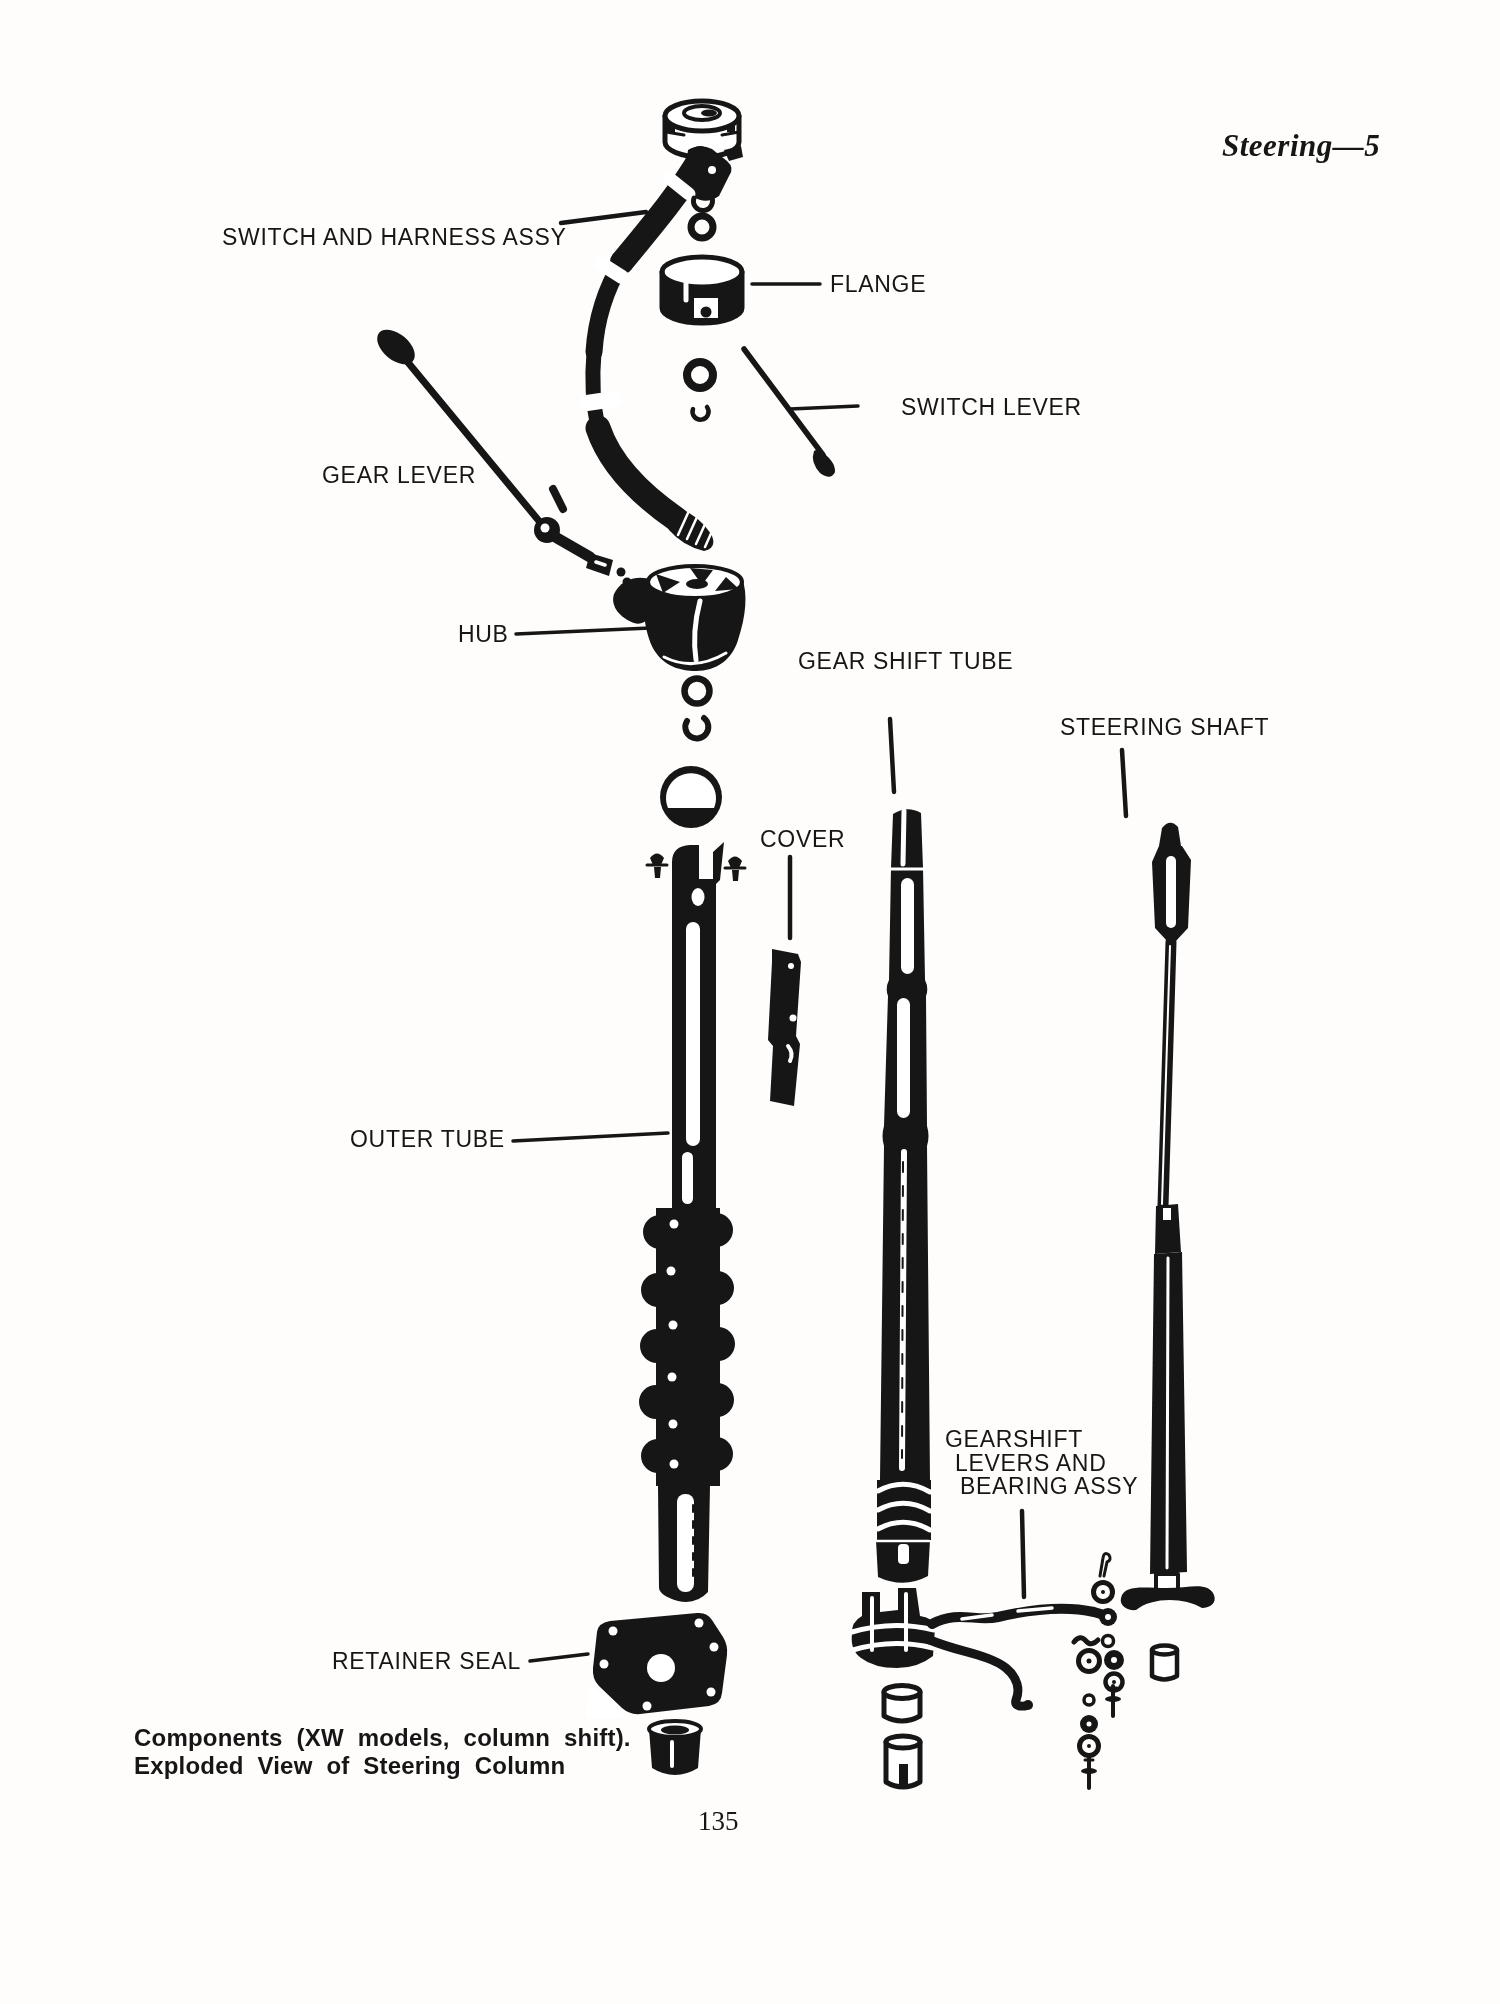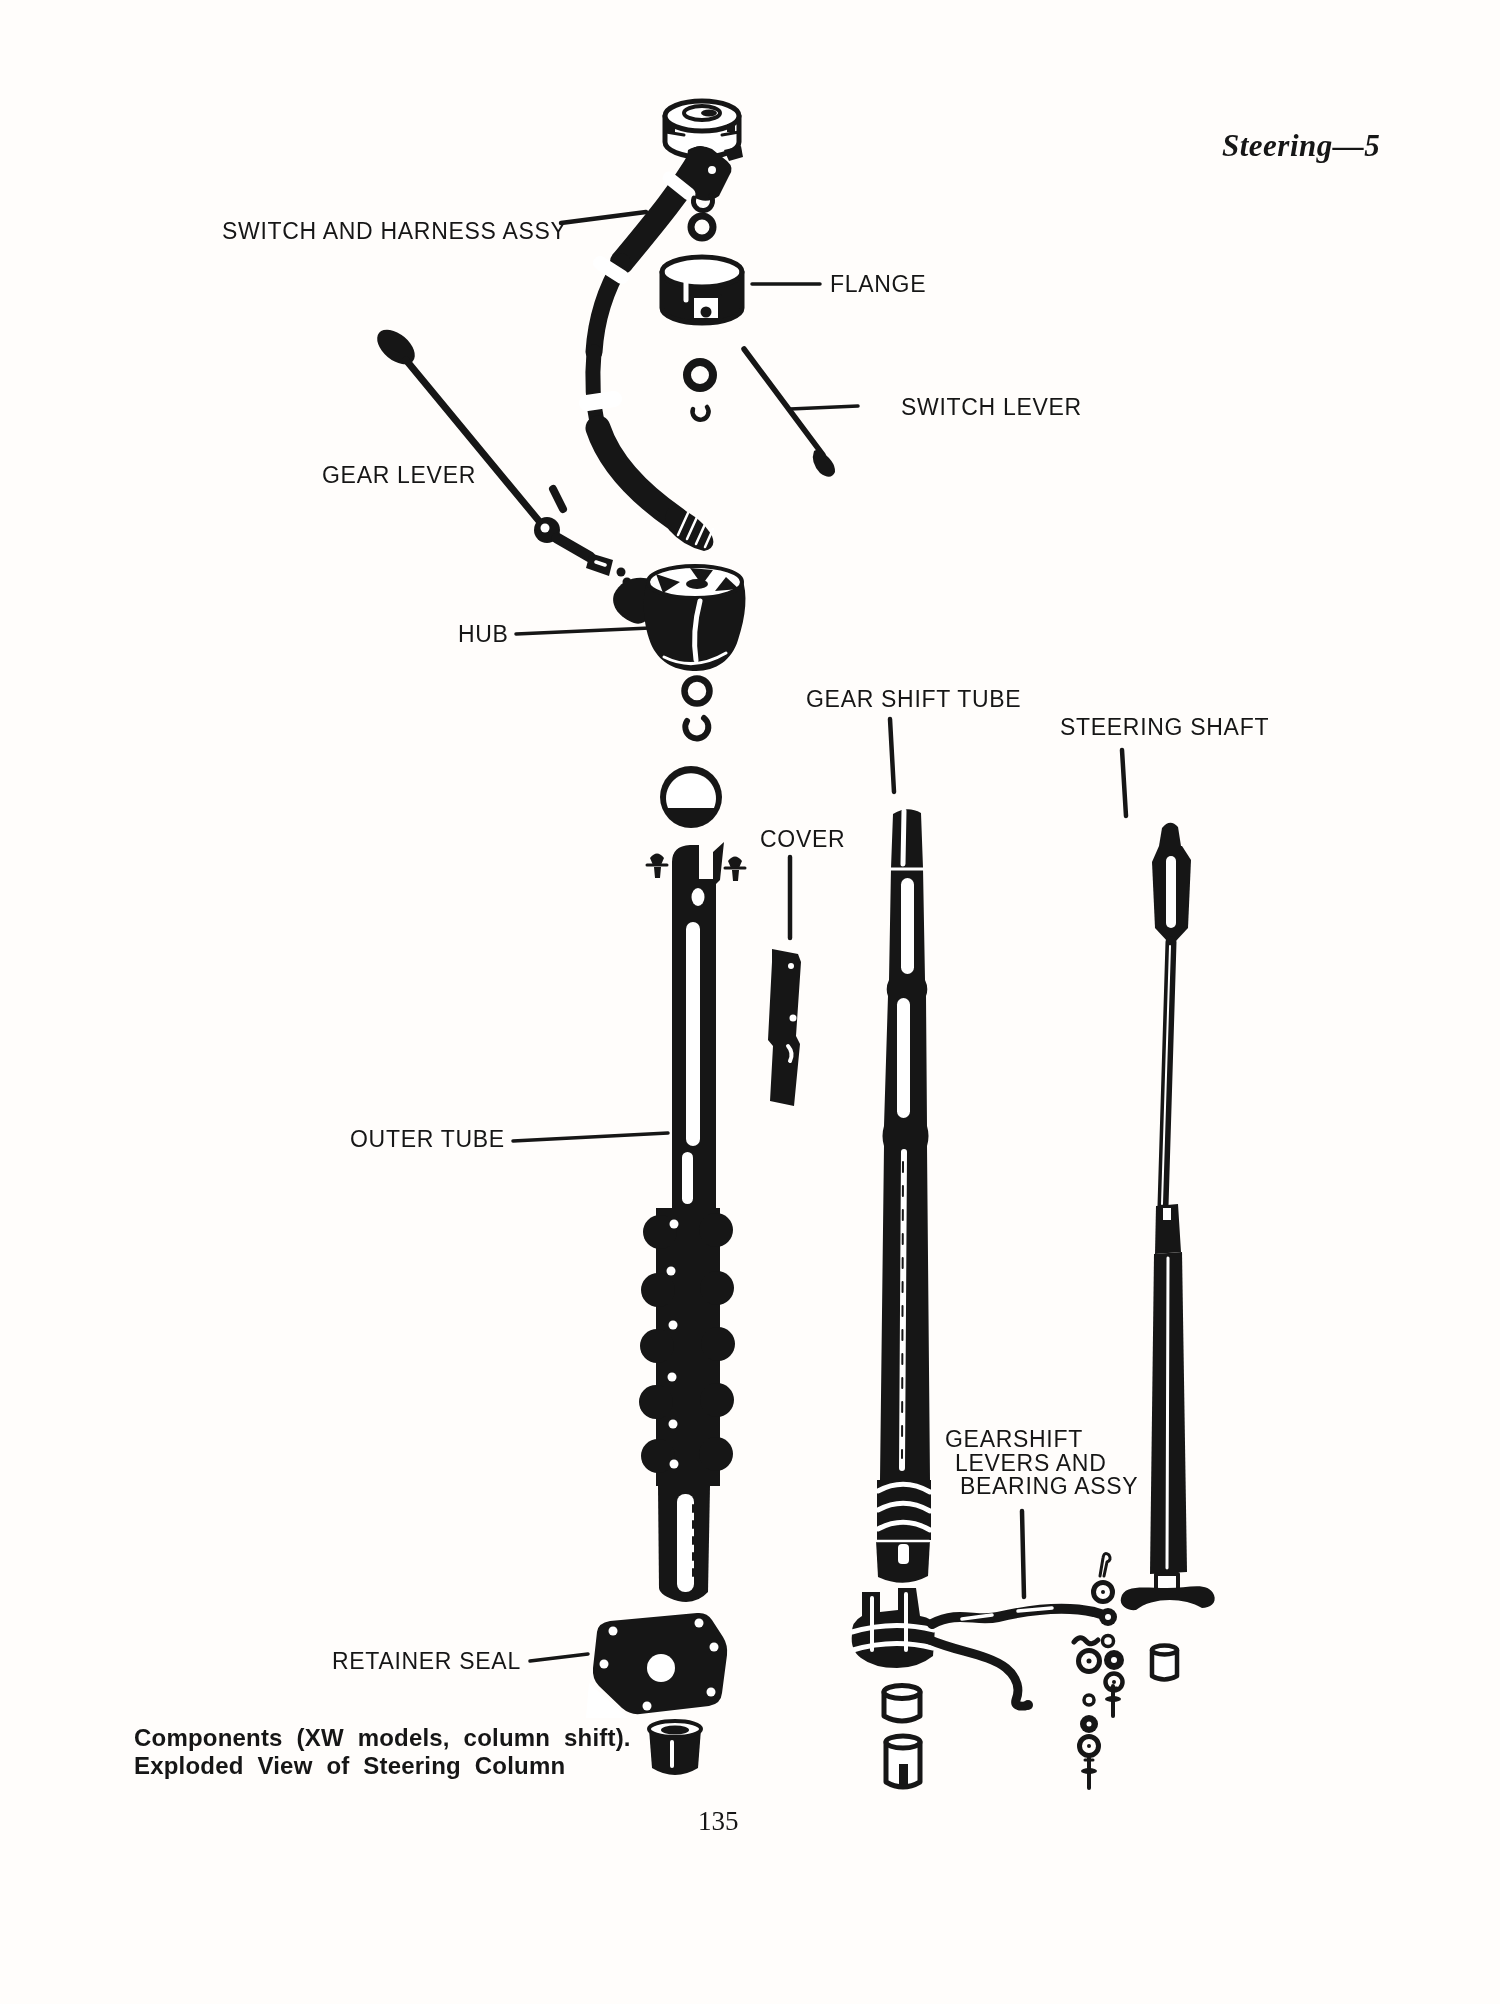--- a/index.html
+++ b/index.html
@@ -290,26 +290,26 @@
     <g>
       <path class="f" d="M649,1729 L701,1729 L698,1768 Q675,1782 652,1768 Z"></path>
       <ellipse class="wf" stroke-width="4" cx="675" cy="1729" rx="26" ry="8"></ellipse>
       <ellipse class="f" cx="675" cy="1730" rx="14" ry="4.5"></ellipse>
       <path class="ws" stroke-width="4" d="M672,1742 L672,1766"></path>
     </g>
   </svg>
 
   <div class="hdr">Steering—5</div>
 
-  <div class="lbl" style="left:222px;top:218px;text-align:center;">SWITCH AND HARNESS ASSY</div>
+  <div class="lbl" style="left:222px;top:224px;text-align:center;">SWITCH AND HARNESS ASSY</div>
   <div class="lbl" style="left:830px;top:271px;">FLANGE</div>
   <div class="lbl" style="left:869px;top:394px;margin-left:32px;">SWITCH LEVER</div>
   <div class="lbl" style="left:322px;top:462px;">GEAR LEVER</div>
   <div class="lbl" style="left:458px;top:621px;">HUB</div>
-  <div class="lbl" style="left:798px;top:686px;margin-left:8px;">GEAR SHIFT TUBE</div>
+  <div class="lbl" style="left:798px;top:648px;">GEAR SHIFT TUBE</div>
   <div class="lbl" style="left:1060px;top:714px;">STEERING SHAFT</div>
   <div class="lbl" style="left:760px;top:826px;">COVER</div>
   <div class="lbl" style="left:350px;top:1126px;">OUTER TUBE</div>
 
   <div class="lbl multi" style="left:945px;top:1428px;">
     <div>GEARSHIFT</div>
     <div>LEVERS AND</div>
     <div>BEARING ASSY</div>
   </div>
 

